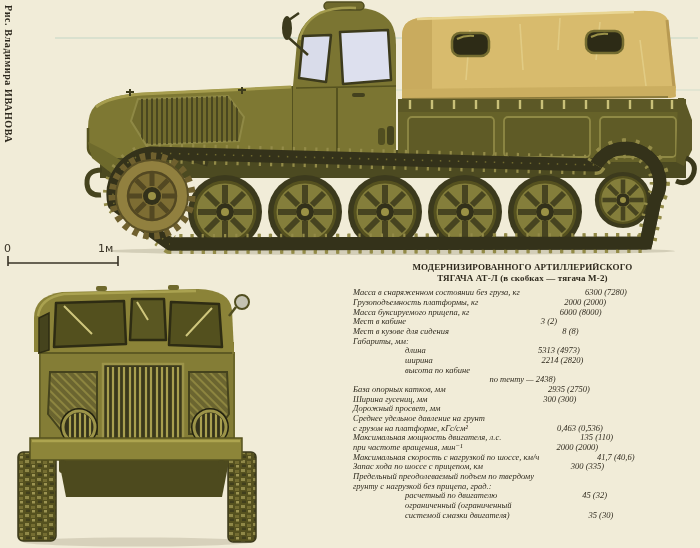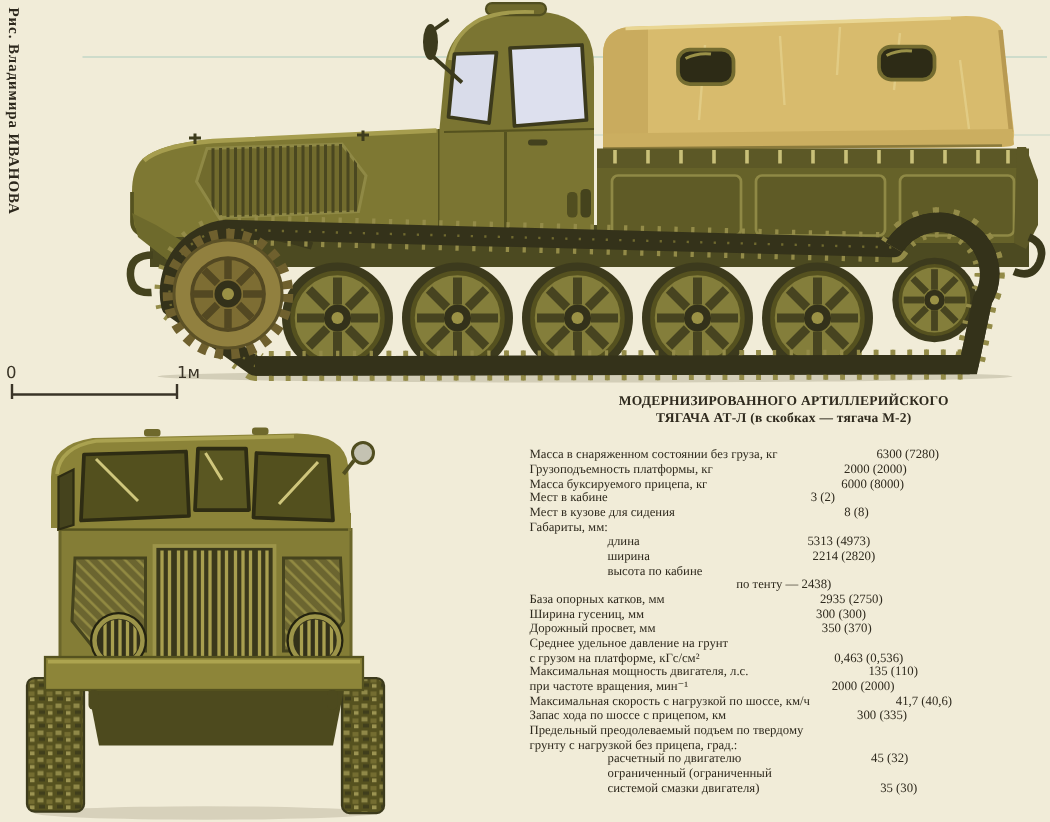--- a/index.html
+++ b/index.html
@@ -4,24 +4,24 @@
 <style>
   html,body{margin:0;padding:0;}
   #page{position:relative;width:700px;height:548px;background:#f1ecd8;overflow:hidden;
         font-family:"Liberation Serif","DejaVu Serif",serif;color:#2f2a1e;}
   #artwork{position:absolute;left:0;top:0;}
   .credit{position:absolute;left:3px;top:5px;height:180px;
           writing-mode:vertical-rl;text-orientation:mixed;
           font-weight:bold;font-size:10px;letter-spacing:0.6px;color:#2c271c;}
   .scale-label{position:absolute;font-family:"DejaVu Sans",sans-serif;font-size:11px;color:#3a3427;}
   #scale-zero{left:4px;top:242px;}
-  #scale-one{left:98px;top:242px;margin-left:20px;}
+  #scale-one{left:98px;top:242px;}
   .spec{position:absolute;left:353px;top:262px;width:339px;}
   .spec-title{text-align:center;font-weight:bold;font-size:9px;line-height:10.7px;letter-spacing:0.15px;}
-  .spec-rows{margin-top:15px;}
+  .spec-rows{margin-top:5px;font-style:italic;}
   .row{display:flex;justify-content:space-between;font-size:8.5px;line-height:9.65px;white-space:nowrap;}
   .row .lbl{text-align:left;}
   .row .lbl.ind1{padding-left:52px;}
   .row .val{text-align:center;flex:1 0 auto;}
 </style>
 </head>
 <body>
 
 <div id="page">
 
@@ -272,21 +272,20 @@
         <div class="row">
           <span class="lbl">База опорных катков, мм</span>
           <span class="val">2935 (2750)</span>
         </div>
         <div class="row">
           <span class="lbl">Ширина гусениц, мм</span>
           <span class="val">300 (300)</span>
         </div>
         <div class="row">
           <span class="lbl">Дорожный просвет, мм</span>
-          <span class="val">350 (370)</span>
         </div>
         <div class="row">
           <span class="lbl">Среднее удельное давление на грунт</span>
           <span class="val"></span>
         </div>
         <div class="row">
           <span class="lbl">с грузом на платформе, кГс/см²</span>
           <span class="val">0,463 (0,536)</span>
         </div>
         <div class="row">

